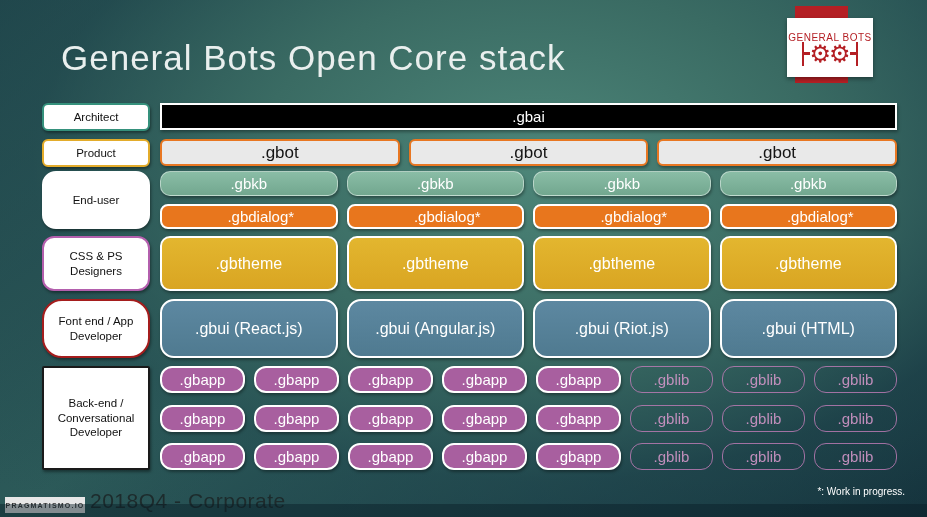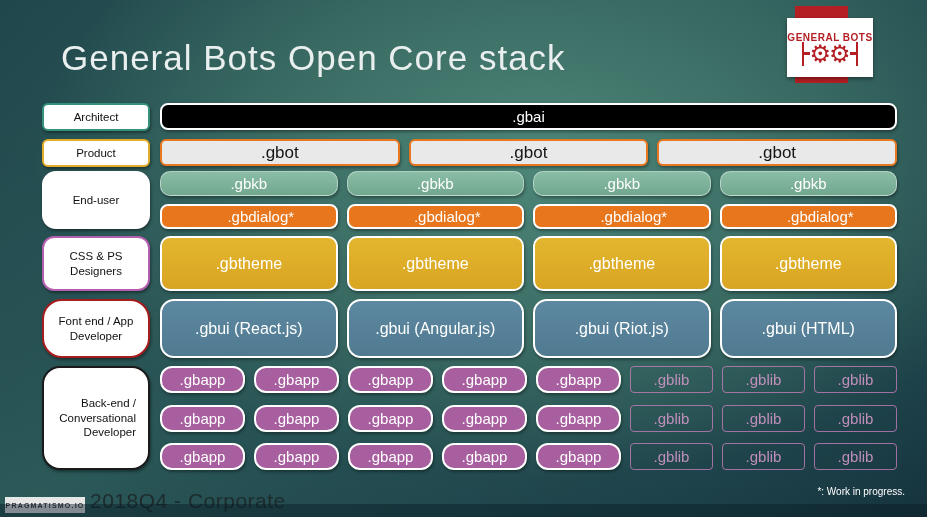--- a/index.html
+++ b/index.html
@@ -12,21 +12,21 @@
   }
   .bottom-shade{position:absolute;left:0;bottom:0;width:100%;height:13px;background:rgba(8,28,38,.45);}
   .title{
     position:absolute;left:61px;top:38px;font-size:35px;font-weight:400;
     color:#e9efee;letter-spacing:1px;white-space:nowrap;
   }
   
   .logo-stripe{position:absolute;left:795px;top:6px;width:53px;height:77px;background:#b41f24;}
   .logo-card{position:absolute;left:787px;top:18px;width:86px;height:59px;background:#ffffff;
     box-shadow:0 2px 4px rgba(0,0,0,.4);display:flex;flex-direction:column;align-items:center;justify-content:center;}
-  .logo-brand{color:#b41f24;font-weight:bold;font-size:10px;letter-spacing:.5px;margin-top:2px;}
+  .logo-brand{color:#b41f24;font-weight:normal;font-size:10px;letter-spacing:.5px;margin-top:2px;}
   .logo-gears{display:flex;align-items:center;color:#b41f24;margin-top:-1px;}
   .logo-gears .vbar{width:2.5px;height:24px;background:#b41f24;}
   .logo-gears .hstub{width:6px;height:2.5px;background:#b41f24;}
   .logo-gears .gear{font-family:"DejaVu Sans", sans-serif;font-size:24px;line-height:24px;margin:0 -1px;}
   
   .row{position:absolute;left:42px;width:855px;display:flex;align-items:stretch;}
   .row-label{
     width:108px;flex:none;margin-right:10px;background:#ffffff;border-radius:6px;
     display:flex;align-items:center;justify-content:center;text-align:center;
     font-size:11.5px;line-height:1.25;color:#111;padding:12px;box-sizing:border-box;
@@ -44,30 +44,30 @@
   .row-end-user .line{flex:none;height:25px;}
   .row-designers{top:236px;height:55px;}
   .row-frontend{top:299px;height:59px;}
   .row-backend{top:366px;height:104px;}
   .row-backend .line{flex:none;height:27px;}
   .row-architect .row-label{border:2px solid #35917c;}
   .row-product .row-label{border:2px solid #e3ac2b;}
   .row-end-user .row-label{border:2px solid #ffffff;border-radius:14px;text-align:center;}
   .row-designers .row-label{border:2px solid #b35fad;border-radius:12px;}
   .row-frontend .row-label{border:2px solid #a51d1d;border-radius:20px;}
-  .row-backend .row-label{border:2px solid #1a1a1a;border-radius:18px;text-align:right;}
+  .row-backend .row-label{border:2px solid #1a1a1a;border-radius:2px;}
   
-  .b-gbai{background:#000;border:2px solid #fff;border-radius:8px;color:#fff;font-size:15px;}
+  .b-gbai{background:#000;border:2px solid #fff;border-radius:0;color:#fff;font-size:15px;}
   .b-gbot{background:#e9e9e9;border:2px solid #e87722;border-radius:6px;color:#151515;font-size:17px;}
   .b-gbkb{background:linear-gradient(#8abda6,#72a78f);border:1px solid rgba(255,255,255,.45);border-radius:10px;color:#fff;font-size:15px;}
   .b-gbdialog{background:#e8761d;border:2px solid #fff;border-radius:8px;color:#fff;font-size:15px;padding-left:24px;}
   .b-gbtheme{background:linear-gradient(#e3b62f,#d9a522);border:2px solid #fff;border-radius:10px;color:#fff;font-size:16px;}
   .b-gbui{background:linear-gradient(#5d88a1,#4f7a90);border:2px solid #fff;border-radius:14px;color:#fff;font-size:16px;}
   .b-gbapp{background:#a85f9f;border:2px solid #fff;border-radius:12px;color:#fff;font-size:15px;}
-  .b-gblib{background:transparent;border:1.5px solid rgba(195,125,185,.8);border-radius:4px;color:rgba(210,150,200,.9);font-size:15px;box-shadow:none;}
+  .b-gblib{background:transparent;border:1.5px solid rgba(195,125,185,.8);border-radius:12px;color:rgba(210,150,200,.9);font-size:15px;box-shadow:none;}
   
   .brand-badge{
     position:absolute;left:5px;top:497px;width:80px;height:16px;background:#e7e7e7;
     display:flex;align-items:center;justify-content:center;
     font-size:7px;font-weight:bold;letter-spacing:1.2px;color:#3a3a3a;
   }
   .footer-caption{position:absolute;left:90px;top:489px;font-size:21px;color:#1d2b2c;letter-spacing:.5px;}
   .footer-note{position:absolute;right:22px;top:486px;font-size:10px;color:#ffffff;}
 </style>
 </head>

